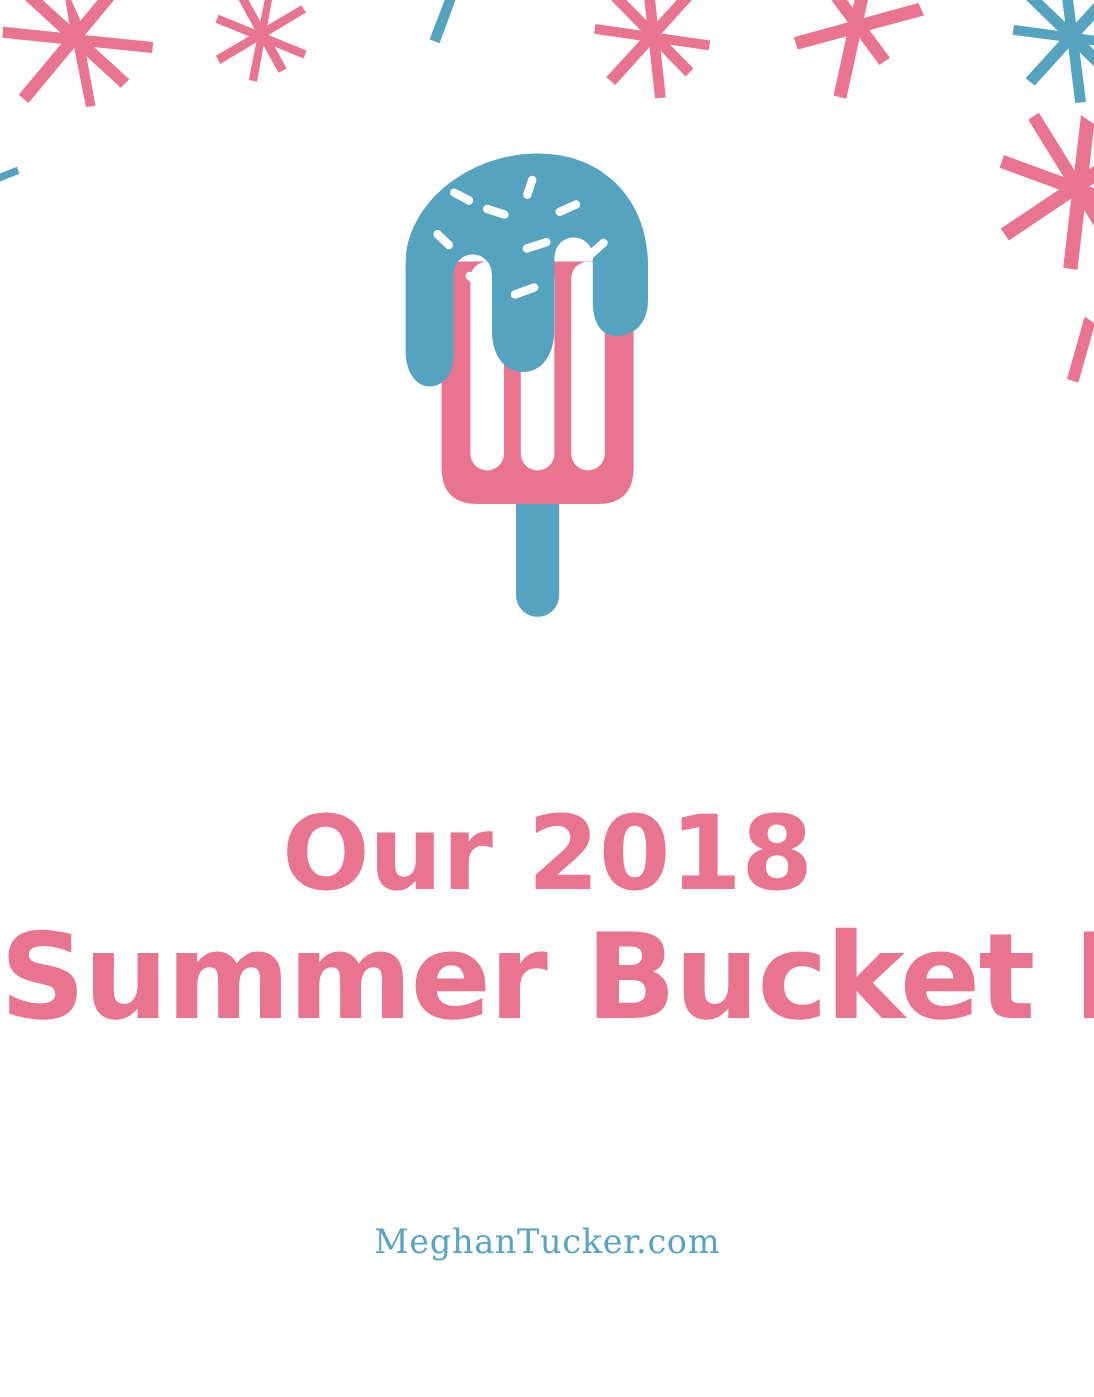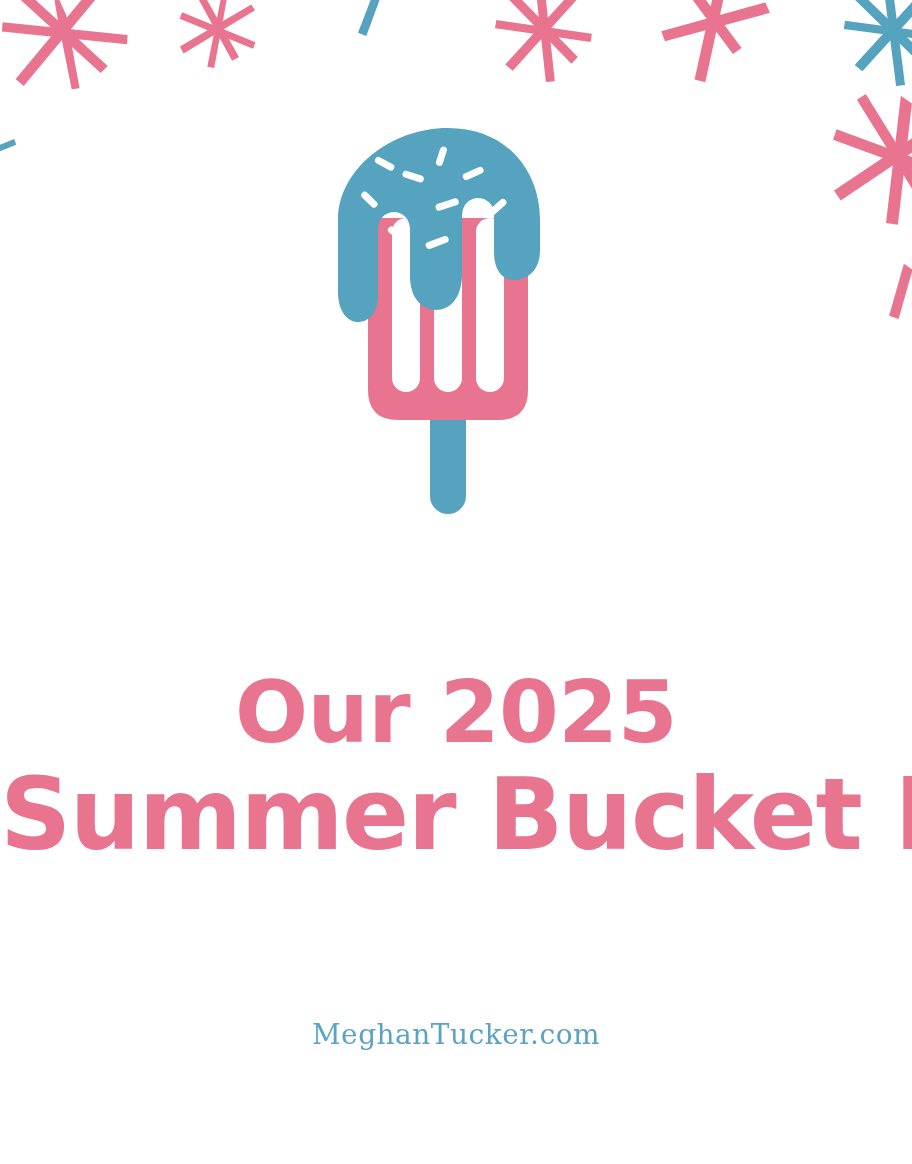--- a/index.html
+++ b/index.html
@@ -179,21 +179,21 @@
       <rect x="74" y="48" width="7" height="22" rx="3.5" transform="rotate(-72 77 59)"></rect>
       <rect x="30" y="72" width="7" height="20" rx="3.5" transform="rotate(-46 33 82)"></rect>
       <rect x="108" y="74" width="7" height="24" rx="3.5" transform="rotate(72 111 86)"></rect>
       <rect x="158" y="78" width="7" height="22" rx="3.5" transform="rotate(48 161 89)"></rect>
       <rect x="58" y="106" width="7" height="22" rx="3.5" transform="rotate(-52 61 117)"></rect>
       <rect x="98" y="112" width="7" height="24" rx="3.5" transform="rotate(70 101 124)"></rect>
     </g>
   </svg>
 
   <div class="title-block">
-    <span class="title-line title-line-1">Our 2025</span>
+    <span class="title-line title-line-1">Our 2018</span>
     <span class="title-line title-line-2">Summer Bucket List</span>
   </div>
 
   <div class="footer">
     <span class="footer-text">MeghanTucker.com</span>
   </div>
 
 </div>
 
 </body></html>

